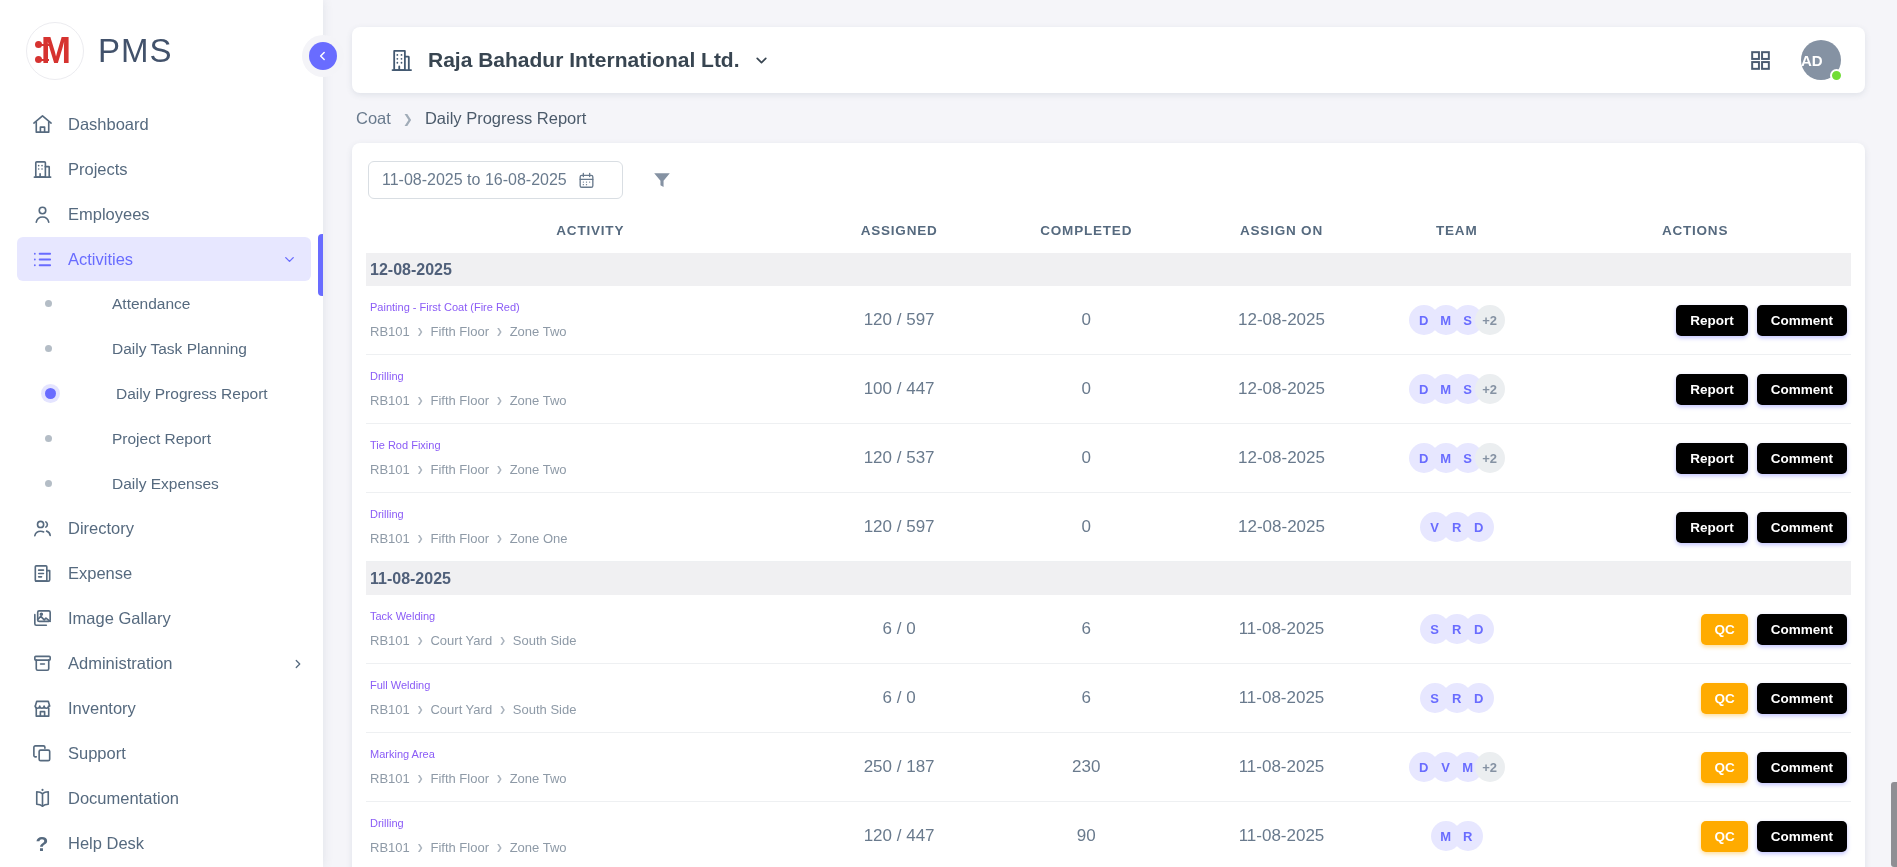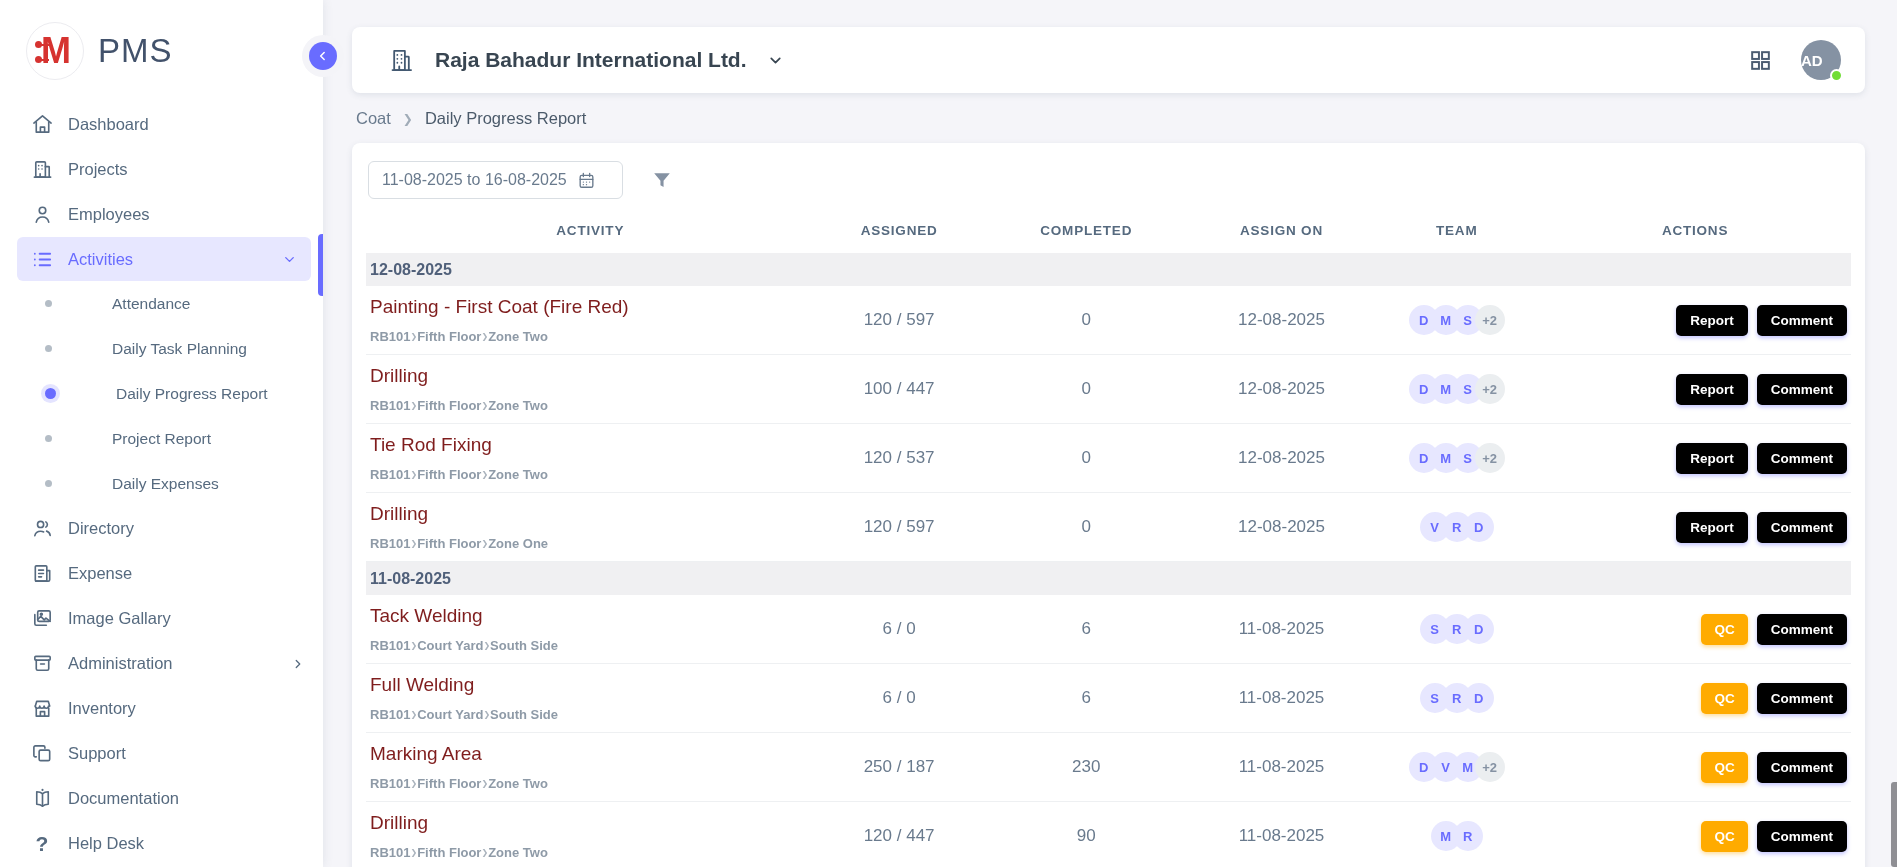--- a/index.html
+++ b/index.html
@@ -41,21 +41,21 @@
   .collapse-btn { position:absolute; right:-14px; top:42px; width:28px; height:28px;
     border-radius:50%; background:#696cff; border:none; color:#fff; display:flex;
     align-items:center; justify-content:center; cursor:pointer;
     box-shadow:0 0 0 7px #f4f4f8; z-index:12; }
   .qmark { font-size:21px; font-weight:700; line-height:1; }
 
   
   .content { margin-left:323px; padding:27px 32px 0 29px; height:867px; }
   .topbar { background:#fff; border-radius:8px; height:66px; display:flex; align-items:center;
     padding:0 24px 0 36px; box-shadow:0 2px 6px rgba(67,89,113,.12); }
-  .company { display:flex; align-items:center; gap:20px; cursor:pointer; color:#435971; }
+  .company { display:flex; align-items:center; gap:13px; cursor:pointer; color:#435971; }
   .company-name { font-size:21px; font-weight:700; color:#384551; }
   .topbar .spacer { flex:1; }
   .icon-btn { background:none; border:none; color:#4b5b70; cursor:pointer; padding:6px;
     display:flex; align-items:center; }
   .avatar { width:40px; height:40px; border-radius:50%; background:#8592a3; color:#fff;
     font-size:15px; font-weight:700; display:flex; align-items:center; justify-content:flex-start;
     position:relative; margin-left:22px; cursor:pointer; }
   .status-dot { position:absolute; right:-2px; bottom:-2px; width:13px; height:13px;
     border-radius:50%; background:#71dd37; border:2px solid #fff; }
 
@@ -76,22 +76,22 @@
 
   .grid-row { display:grid; grid-template-columns:30.2% 11.4% 13.8% 12.5% 11.1% 1fr;
     align-items:center; }
   .thead { height:46px; margin-top:8px; }
   .th { font-size:13.5px; font-weight:700; color:#566a7f; letter-spacing:.8px;
     text-align:center; }
   .group-bar { background:#f0f0f2; height:33px; display:flex; align-items:center;
     padding-left:4px; font-size:16px; font-weight:700; color:#50607a; }
   .trow { height:69px; border-bottom:1px solid #eef0f2; }
   .cell.activity { padding:10px 6px 10px 4px; }
-  .a-title { font-size:19px; color:#7f1d1d; margin-bottom:11px; }
-  .a-path { display:flex; align-items:center; gap:0; font-size:13px; color:#8e9aa7;font-weight:bold; }
+  .a-title { font-size:11px; color:#8b5cf6; margin-bottom:11px; }
+  .a-path { display:flex; align-items:center; gap:7px; font-size:13px; color:#8e9aa7; }
   .psep { font-size:8px; color:#aab3bd; }
   .cell.num { font-size:17px; color:#697a8d; text-align:center; }
   .cell.team { display:flex; justify-content:center; }
   .chip { width:30px; height:30px; border-radius:50%; background:#e7e7ff; color:#696cff;
     font-size:13px; font-weight:700; display:flex; align-items:center; justify-content:center;
     margin-left:-8px; }
   .chip:first-child { margin-left:0; }
   .chip-more { background:#ebeef0; color:#8592a3; font-weight:600; }
   .cell.actions { display:flex; justify-content:flex-end; gap:9px; padding-right:4px; }
   .btn { border:none; border-radius:5px; background:#000000; color:#fff; font-weight:700;

